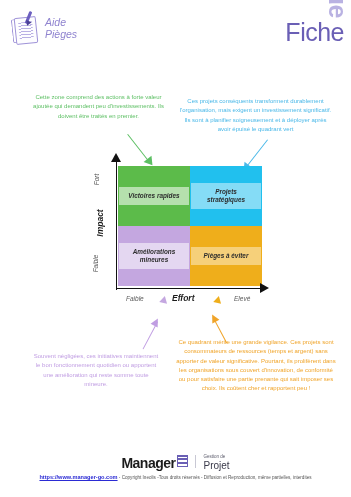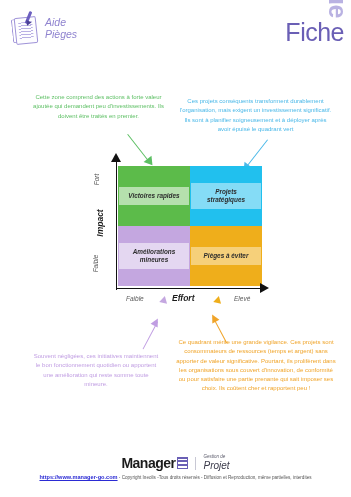--- a/index.html
+++ b/index.html
@@ -118,27 +118,27 @@
   .lab-faible-x{left:26px;}
   .lab-eleve{left:134px;}
   .lab-effort{left:72px;top:133px;font-size:8.5px;font-weight:bold;color:#1b1b1b;}
 
   .tick-arrow{position:absolute;top:136px;width:0;height:0;
      border-left:4px solid transparent;border-right:4px solid transparent;}
   .tick-purple{left:60px;border-bottom:7px solid #c4a7e0;transform:rotate(14deg);}
   .tick-orange{left:114px;border-bottom:7px solid #efae1b;transform:rotate(14deg);}
 
   
-  .footer-logo{position:absolute;left:0;right:0;top:455px;display:flex;justify-content:center;align-items:center;}
+  .footer-logo{position:absolute;left:0;right:0;top:455px;display:flex;justify-content:center;}
   .mg-word{font-size:14px;font-weight:bold;color:#1b1b1b;letter-spacing:-0.5px;}
   .mg-mark{width:11px;height:12px;margin-left:2px;background:#6a5fb5;
     display:flex;flex-direction:column;justify-content:space-between;padding:1.5px 1px;box-sizing:border-box;}
   .mg-mark i{display:block;height:1.6px;background:#fff;}
   .mg-divider{width:1px;height:13px;background:#c8c8d4;margin:0 7px;}
-  .mg-sub{line-height:1.05;font-style:italic;}
+  .mg-sub{line-height:1.05;}
   .mg-sub .s1{font-size:4.5px;color:#5b5b6b;display:block;}
   .mg-sub .s2{font-size:10px;color:#3a3a4a;display:block;margin-top:1px;}
 
   .copyright{position:absolute;left:0;right:0;top:474px;text-align:center;font-size:4.6px;color:#555;}
   .copyright .url{color:#2b2bd4;font-weight:bold;text-decoration:underline;font-size:5.6px;}
 </style>
 </head>
 <body>
 
 <div class="page">

